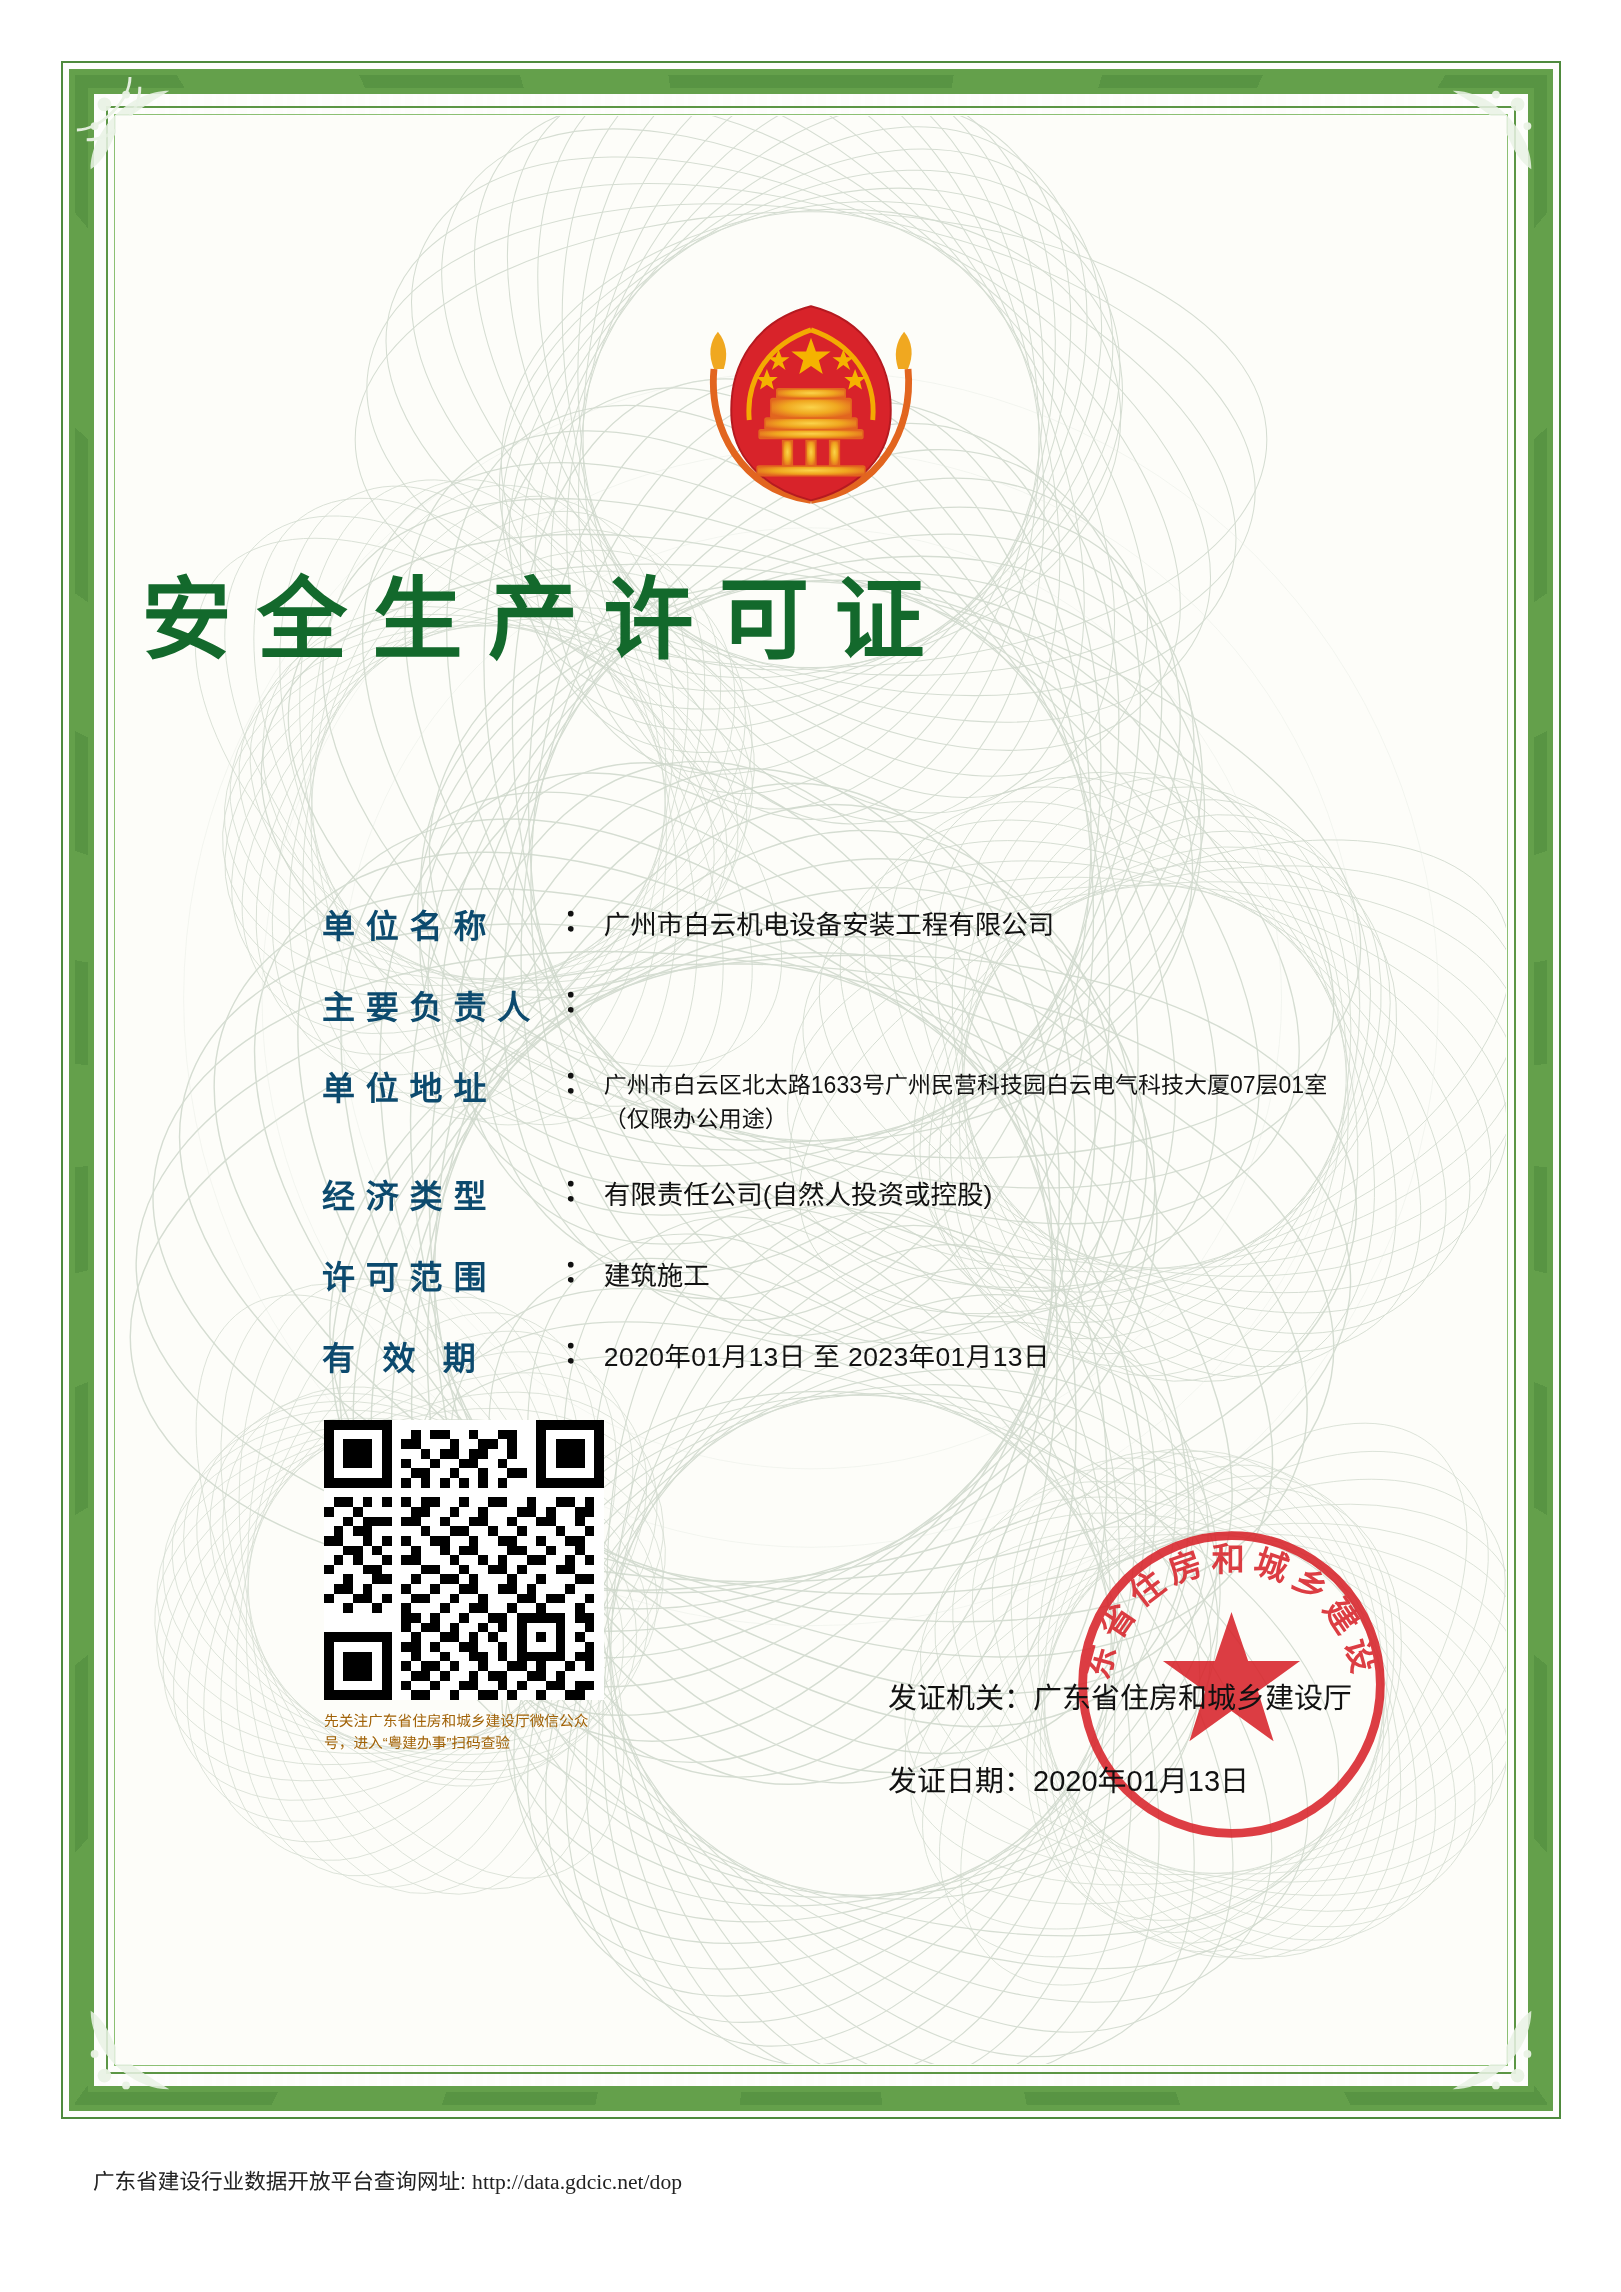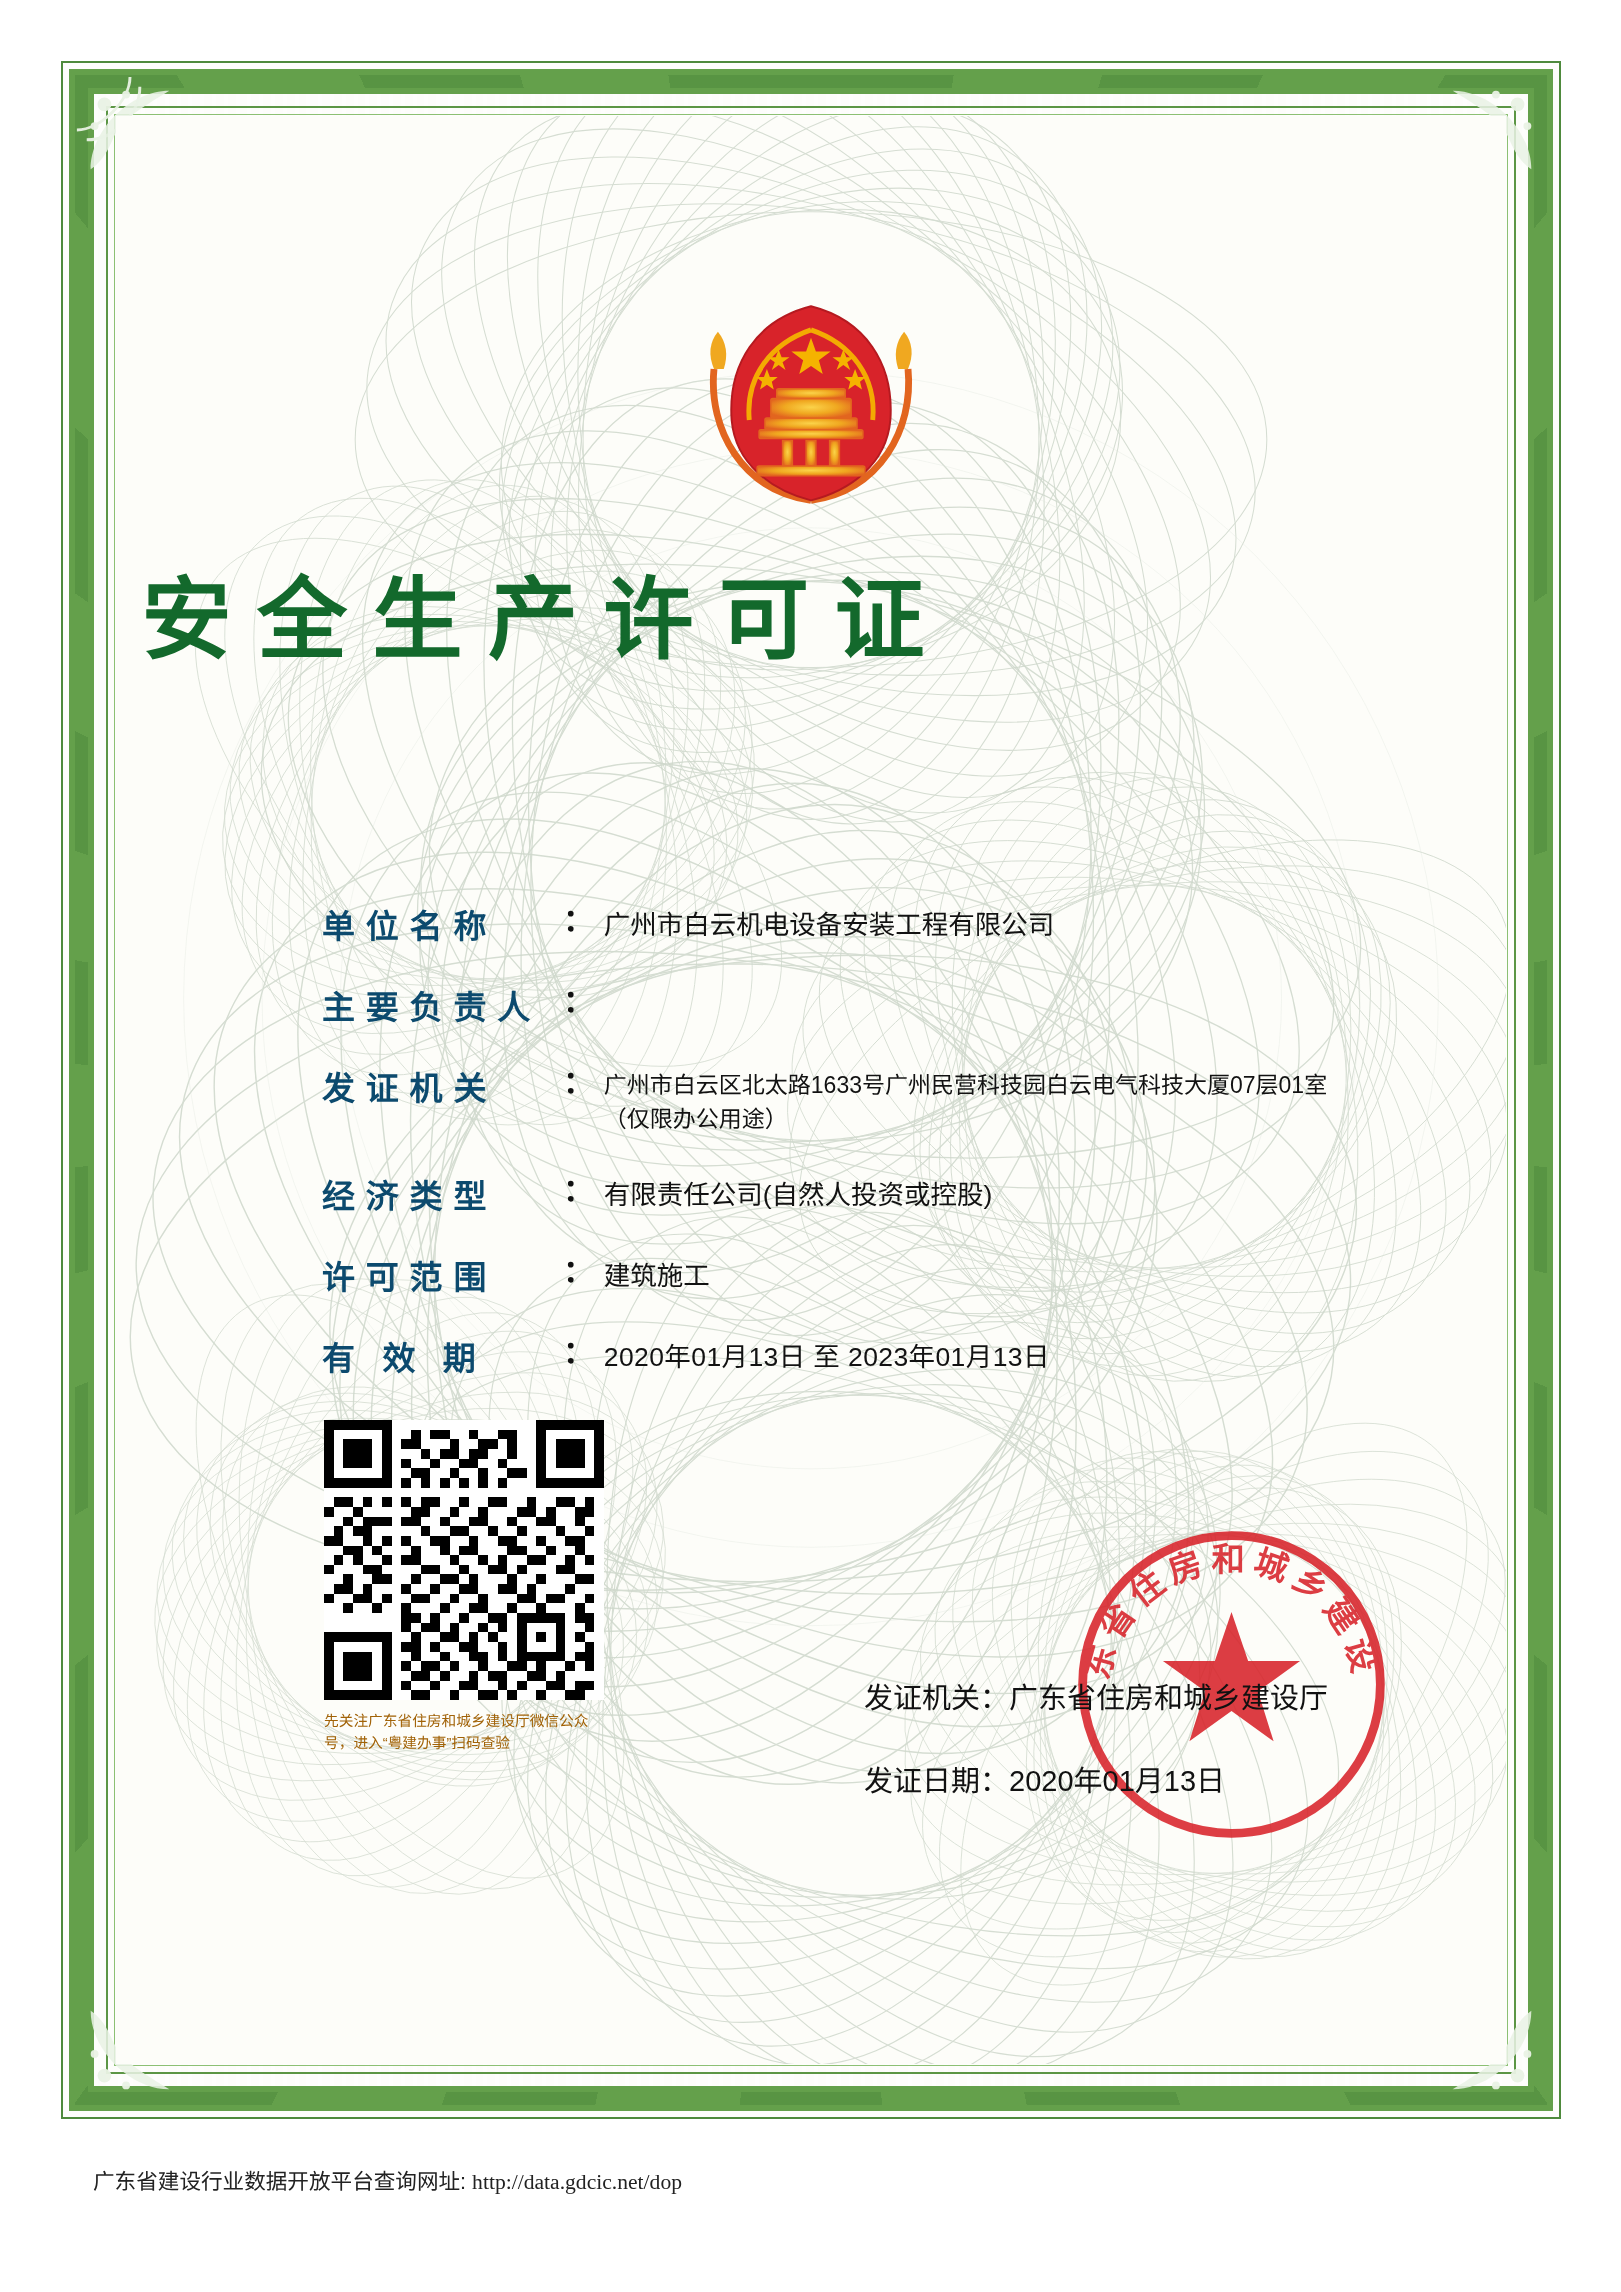--- a/index.html
+++ b/index.html
@@ -212,21 +212,21 @@
     margin-top: 9.8px;
     width: 280px;
     font-size: 14.7px;
     line-height: 1.5;
     color: #a16207;
   }
 
   
   .issuer {
     position: absolute;
-    right: 132px;
+    right: 108px;
     top: 1558px;
     text-align: left;
     width: 510px;
   }
   .issuer-row {
     font-size: 29px;
     color: #111;
     margin-bottom: 41px;
     white-space: nowrap;
   }
@@ -415,21 +415,21 @@
           <div class="field-colon">：</div>
           <div class="field-value big">广州市白云机电设备安装工程有限公司</div>
         </div>
 
         <div class="field-row">
           <div class="field-label">主要负责人</div>
           <div class="field-colon">：</div>
         </div>
 
         <div class="field-row">
-          <div class="field-label">发证机关</div>
+          <div class="field-label">单位地址</div>
           <div class="field-colon">：</div>
           <div class="field-value">广州市白云区北太路1633号广州民营科技园白云电气科技大厦07层01室（仅限办公用途）</div>
         </div>
 
         <div class="field-row">
           <div class="field-label">经济类型</div>
           <div class="field-colon">：</div>
           <div class="field-value big">有限责任公司(自然人投资或控股)</div>
         </div>
 

